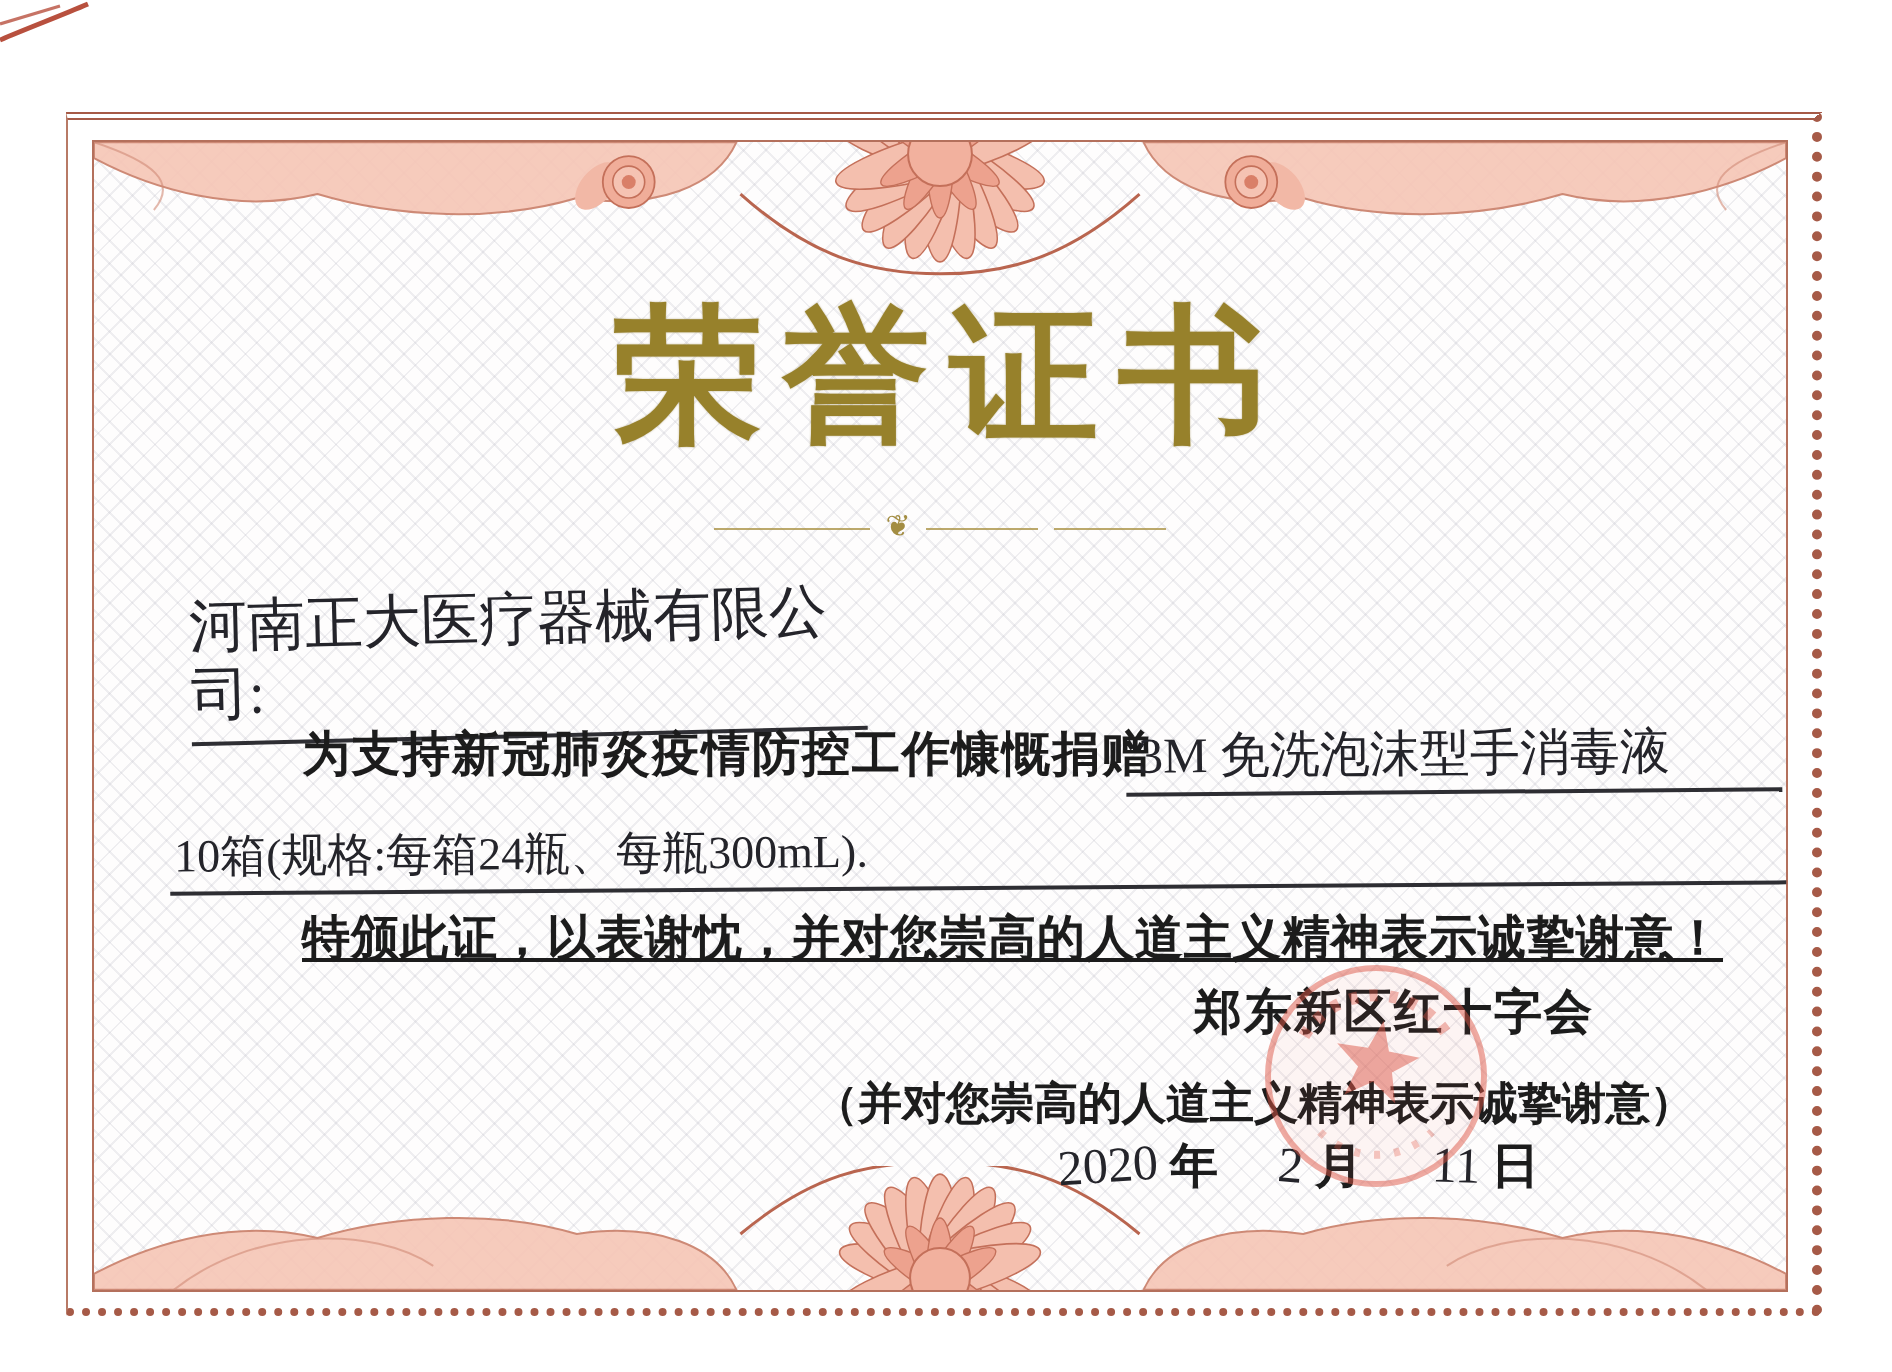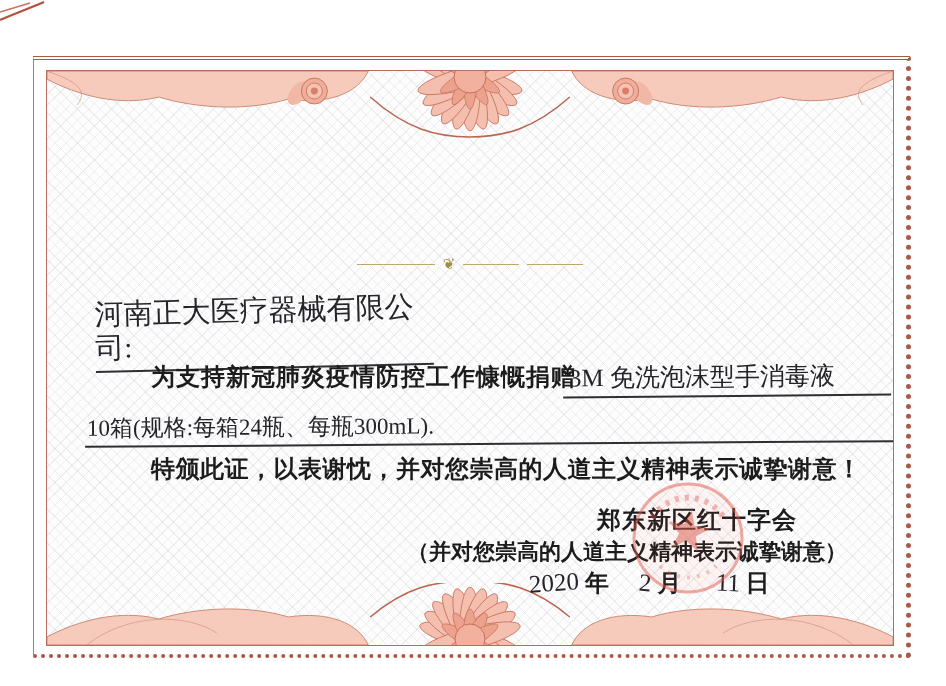--- a/index.html
+++ b/index.html
@@ -37,23 +37,23 @@
   .recipient{position:absolute;left:48px;top:222px;width:338px;font-size:29px;line-height:34px;
              border-bottom:2px solid #2e2e33;padding-bottom:6px;transform:rotate(-1.4deg);}
   .intro-row{position:absolute;left:0;top:288px;width:100%;height:40px;}
   .intro-text{position:absolute;left:104px;top:2px;font-size:24px;letter-spacing:1px;}
   .item-line{position:absolute;left:516px;right:2px;top:-4px;height:40px;
              border-bottom:2px solid #2e2e33;font-size:25px;transform:rotate(-0.5deg);}
   .item-line .hw-text{position:absolute;left:6px;bottom:2px;white-space:nowrap;}
   .detail-line{position:absolute;left:38px;right:0;top:334px;height:38px;
                border-bottom:2px solid #2e2e33;font-size:23px;transform:rotate(-0.4deg);}
   .detail-line .hw-text{position:absolute;left:2px;bottom:2px;white-space:nowrap;}
-  .thanks{position:absolute;left:104px;top:382px;font-size:24px;letter-spacing:.5px;}
+  .thanks{position:absolute;left:104px;top:382px;font-size:24px;letter-spacing:.5px;text-decoration:underline;}
 
-  .issuer{position:absolute;left:440px;top:433px;width:420px;text-align:center;
+  .issuer{position:absolute;left:440px;top:419px;width:420px;text-align:center;
           font-size:24px;letter-spacing:1px;}
   .issuer-note{position:absolute;left:330px;top:466px;width:500px;text-align:center;
                font-size:22px;letter-spacing:0;}
   .date-row{position:absolute;left:478px;top:496px;font-size:24px;white-space:nowrap;}
   .date-row .hw{font-size:25px;}
   .date-row .u{margin:0 6px 0 4px;}
   .date-row .gap1{display:inline-block;width:26px;}
   .date-row .gap2{display:inline-block;width:30px;}
 
   .seal{position:absolute;left:583px;top:409px;width:116px;height:116px;opacity:.9;}
@@ -134,20 +134,21 @@
           <ellipse cx="424" cy="58" rx="7" ry="32" transform="rotate(-60 424 58)"></ellipse>
           <ellipse cx="424" cy="58" rx="7" ry="32" transform="rotate(-30 424 58)"></ellipse>
           <ellipse cx="424" cy="58" rx="7" ry="32"></ellipse>
           <ellipse cx="424" cy="58" rx="7" ry="32" transform="rotate(30 424 58)"></ellipse>
           <ellipse cx="424" cy="58" rx="7" ry="32" transform="rotate(60 424 58)"></ellipse>
         </g>
         <circle cx="424" cy="56" r="15" fill="#f2b19e" stroke="#c4705a" stroke-width="1"></circle>
         <path d="M324,34 C 360,4 388,-2 424,-2 C 460,-2 488,4 524,34" stroke="#b9654f" stroke-width="1.5" fill="none"></path>
       </svg>
 
+      <div class="title">荣誉证书</div>
       <div class="divider">
         <span class="rule r1"></span>
         <span class="orn">❦</span>
         <span class="rule r2"></span>
         <span class="rule r3"></span>
       </div>
 
       <div class="recipient hw">河南正大医疗器械有限公司:</div>
 
       <div class="intro-row">

